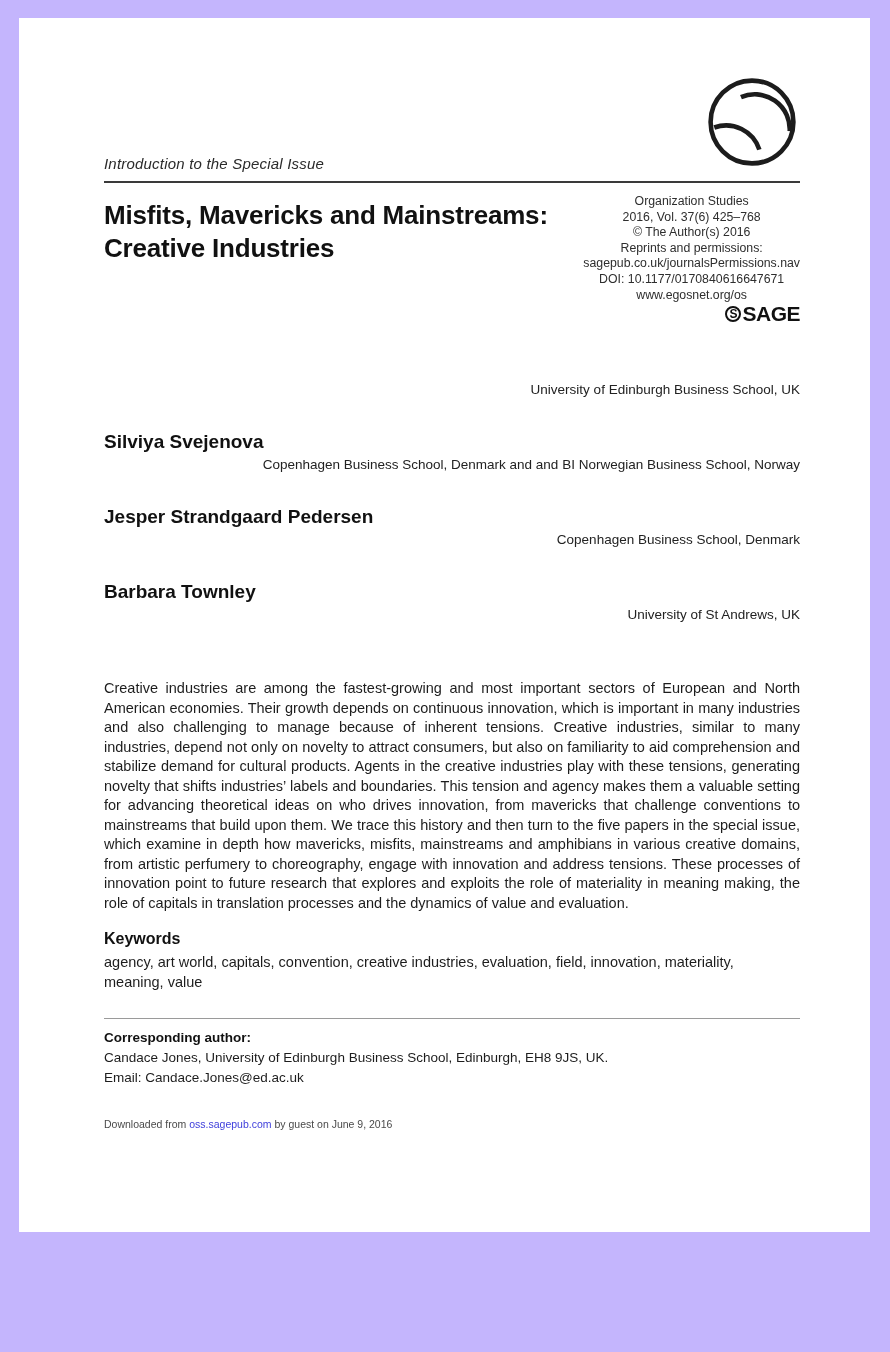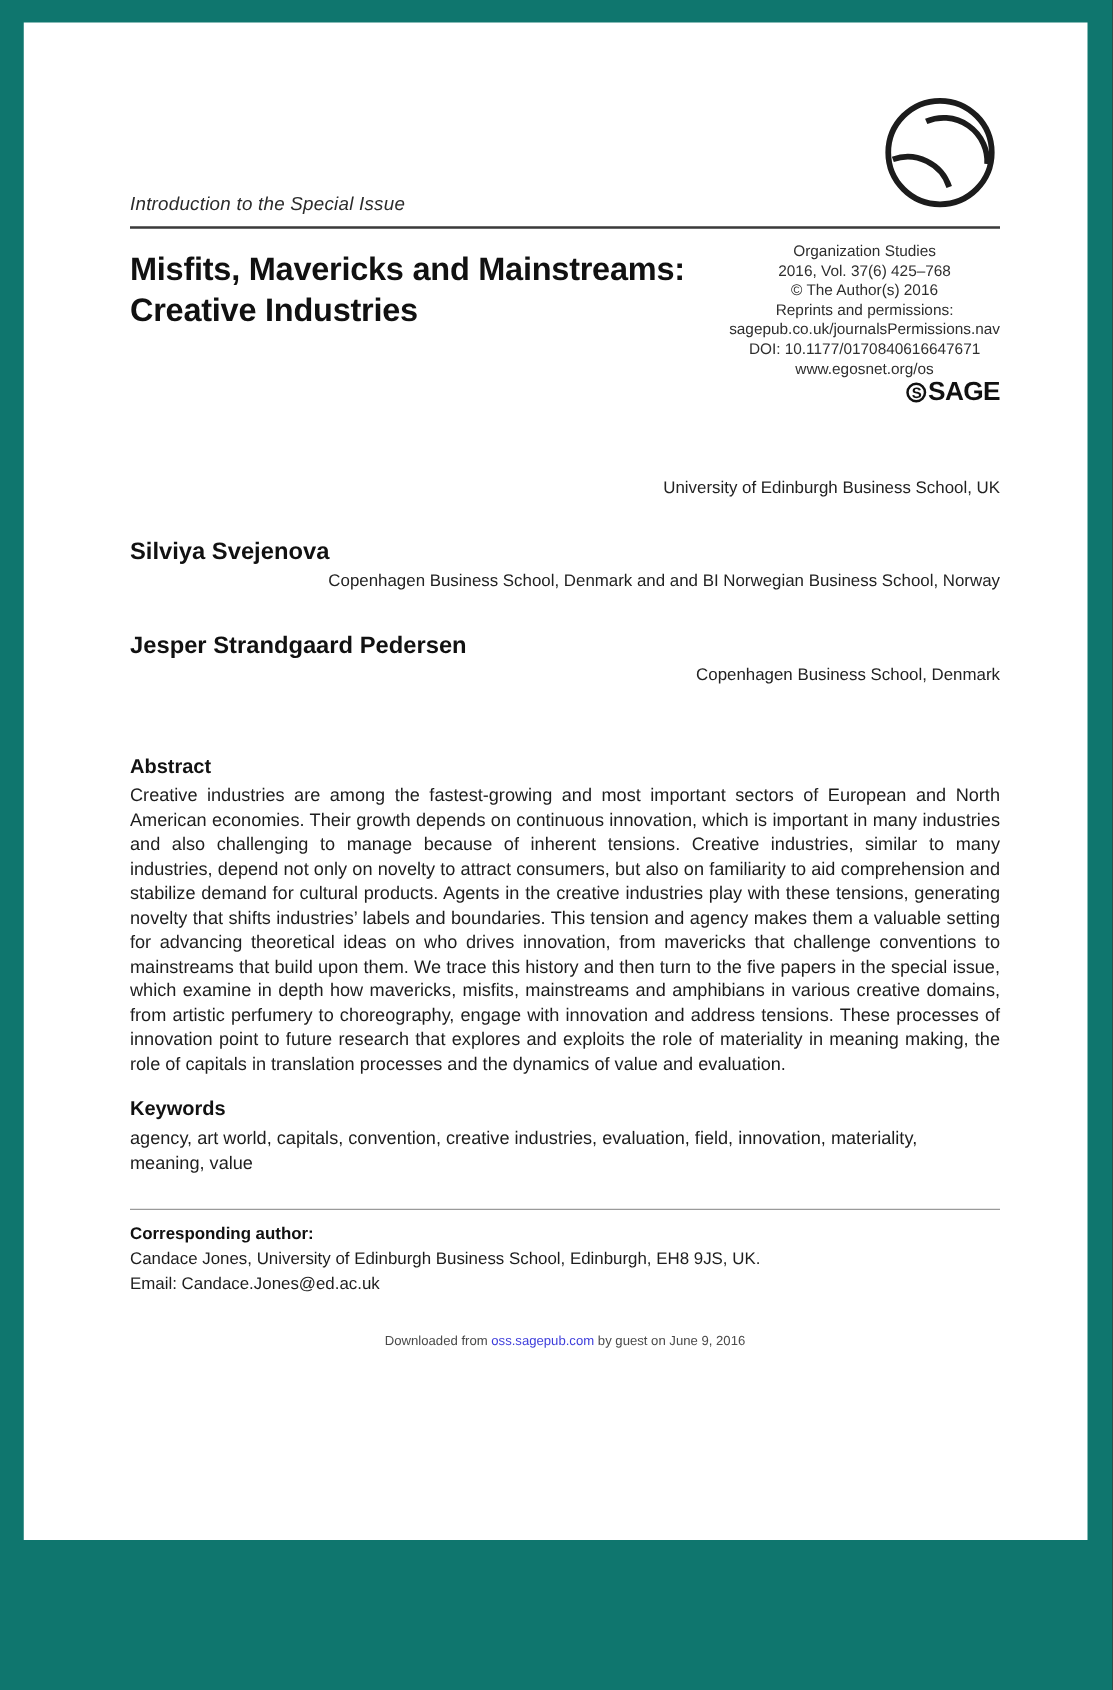--- a/index.html
+++ b/index.html
@@ -1,17 +1,17 @@
 <!DOCTYPE html>
 <html><head>
 <meta charset="utf-8">
 <style>
   * { margin: 0; padding: 0; box-sizing: border-box; }
   html, body { width: 890px; height: 1352px; background: #000; font-family: "Liberation Sans", sans-serif; }
-  .frame { position: relative; width: 890px; height: 1352px; background: #0f766e; overflow: hidden; }
+  .frame { position: relative; width: 890px; height: 1352px; background: #c4b5fd; overflow: hidden; }
   .page {
     position: absolute; left: 19px; top: 18px; width: 851px; height: 1214px;
     background: #fff; color: #1a1a1a;
   }
   .content { position: relative; padding: 0 70px 0 85px; width: 851px; }
 
   
   .egos-logo { position: absolute; left: 687px; top: 58px; width: 92px; height: 92px; }
 
   
@@ -51,21 +51,21 @@
   }
   .keywords-section { margin-top: 16px; }
   .keywords-text { margin-top: 4px; font-size: 14.5px; line-height: 19.5px; color: #1d1d1d; max-width: 640px; }
 
   
   .foot-rule { margin-top: 26px; border: none; border-top: 1px solid #9a9a9a; }
   .corresponding-section { margin-top: 9px; font-size: 13.5px; line-height: 20px; color: #1d1d1d; }
   .corresponding-heading { font-size: 13.5px; font-weight: bold; line-height: 20px; color: #111; }
 
   
-  .download-footer { margin-top: 30px; text-align: center; font-size: 10.5px; color: #4a4a4a; }
+  .download-footer { margin-top: 30px; text-align: left; font-size: 10.5px; color: #4a4a4a; }
   .download-link { color: #3d3ddb; text-decoration: none; cursor: pointer; }
 </style>
 </head>
 <body>
 
 <div class="frame">
   <div class="page">
 
     <svg class="egos-logo" viewBox="0 0 100 100" aria-hidden="true">
       <circle cx="50" cy="50" r="45" fill="none" stroke="#1c1c1c" stroke-width="5"></circle>
@@ -105,24 +105,27 @@
           <div class="author-affiliation">University of Edinburgh Business School, UK</div>
         </div>
           <div class="author-entry">
           <div class="author-name">Silviya Svejenova</div>
           <div class="author-affiliation">Copenhagen Business School, Denmark and and BI Norwegian Business School, Norway</div>
         </div>
           <div class="author-entry">
           <div class="author-name">Jesper Strandgaard Pedersen</div>
           <div class="author-affiliation">Copenhagen Business School, Denmark</div>
         </div>
+          <div class="author-entry">
+          <div class="author-name">Barbara Townley</div>
+          <div class="author-affiliation">University of St Andrews, UK</div>
+        </div>
         </div>
 
       <div class="abstract-section">
-        <h2 class="section-heading">Abstract</h2>
         <p class="abstract-text">Creative industries are among the fastest-growing and most important sectors of European and North American economies. Their growth depends on continuous innovation, which is important in many industries and also challenging to manage because of inherent tensions. Creative industries, similar to many industries, depend not only on novelty to attract consumers, but also on familiarity to aid comprehension and stabilize demand for cultural products. Agents in the creative industries play with these tensions, generating novelty that shifts industries’ labels and boundaries. This tension and agency makes them a valuable setting for advancing theoretical ideas on who drives innovation, from mavericks that challenge conventions to mainstreams that build upon them. We trace this history and then turn to the five papers in the special issue, which examine in depth how mavericks, misfits, mainstreams and amphibians in various creative domains, from artistic perfumery to choreography, engage with innovation and address tensions. These processes of innovation point to future research that explores and exploits the role of materiality in meaning making, the role of capitals in translation processes and the dynamics of value and evaluation.</p>
       </div>
 
       <div class="keywords-section">
         <h2 class="section-heading">Keywords</h2>
         <p class="keywords-text">agency, art world, capitals, convention, creative industries, evaluation, field, innovation, materiality, meaning, value</p>
       </div>
 
       <hr class="foot-rule">
 

